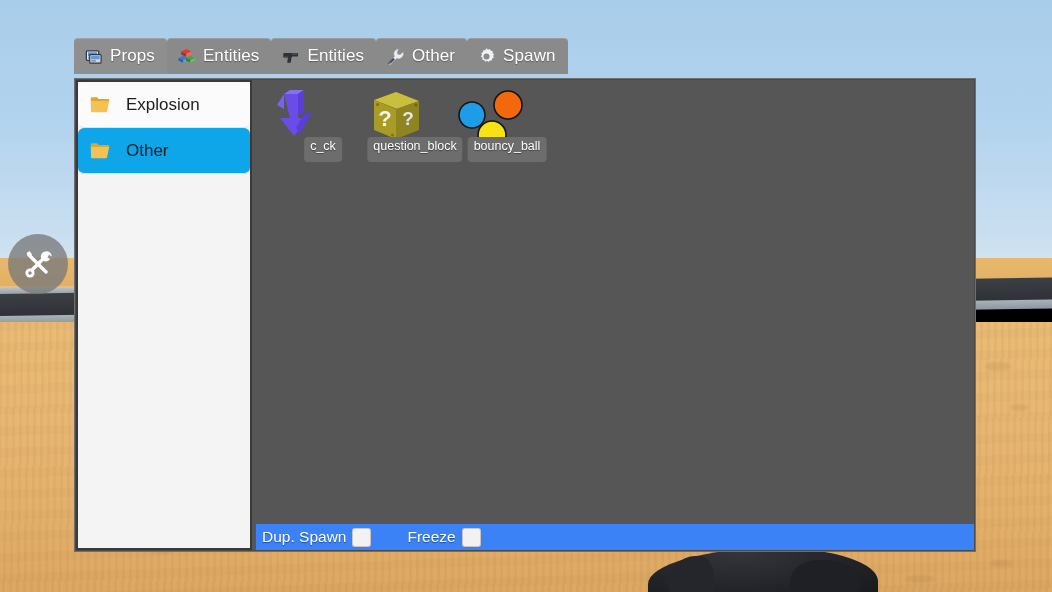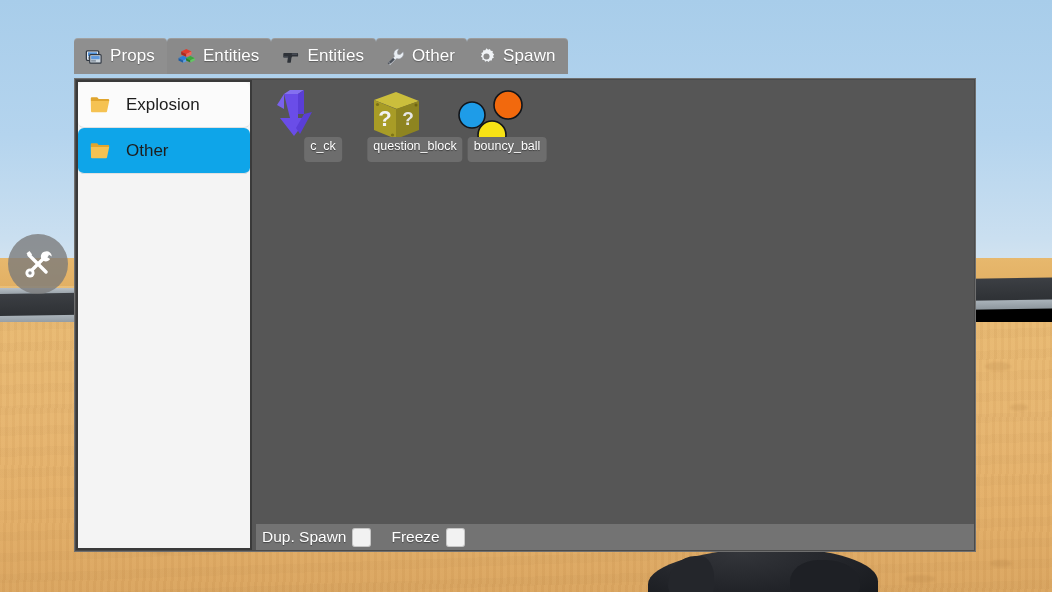--- a/index.html
+++ b/index.html
@@ -172,22 +172,22 @@
     white-space: nowrap;
     border-radius: 4px;
     text-shadow: 0 1px 1px rgba(0,0,0,0.45);
     margin-left: 18px;
   }
 
   
   .optionbar {
     position: absolute; left: 256px; top: 524px;
     width: 718px; height: 26px;
-    background: #737373;
-    display: flex; align-items: center; gap: 8px;
+    background: #3b82f6;
+    display: flex; align-items: center; gap: 24px;
     padding-left: 6px;
     box-sizing: border-box;
   }
   .opt {
     display: flex; align-items: center; gap: 6px;
     cursor: pointer; user-select: none;
   }
   .opt-label {
     color: #ffffff; font-size: 15.5px;
     text-shadow: 0 1px 1px rgba(0,0,0,0.4);

